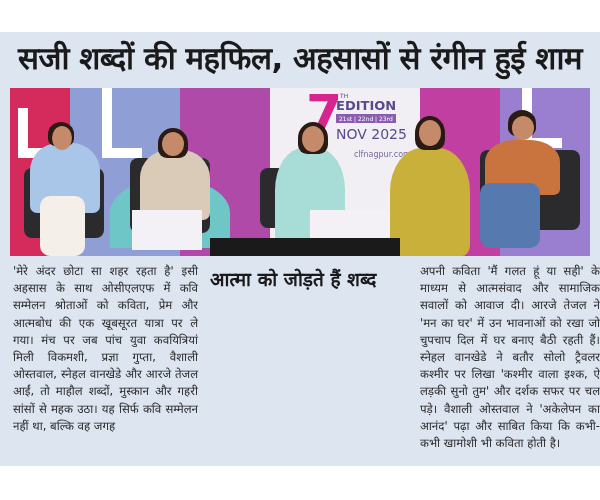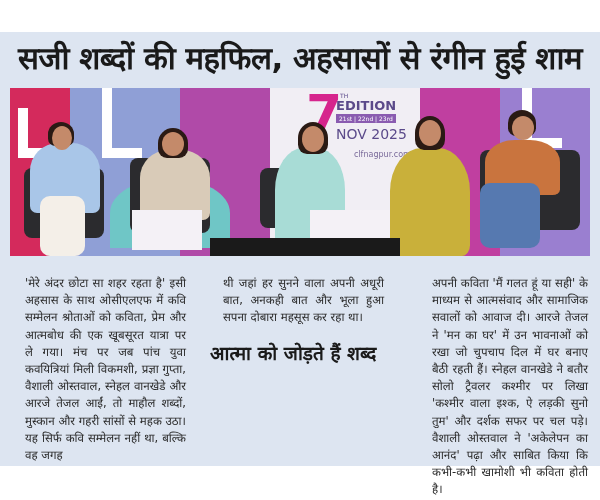--- a/index.html
+++ b/index.html
@@ -34,21 +34,21 @@
   .edition .ed { position:absolute; left:30px; top:8px; font-size:13px; font-weight:bold; color:#5b4a8a;text-align:center; }
   .edition .th { position:absolute; left:34px; top:2px; font-size:6px; color:#5b4a8a; }
   .edition .dates { position:absolute; left:30px; top:24px; font-size:6px; color:#fff; background:#8a5bb0; padding:1px 3px; }
   .edition .nov { position:absolute; left:30px; top:36px; font-size:14px; font-weight:normal; color:#5b4a8a; }
   .edition .url { position:absolute; left:48px; top:60px; font-size:8px; color:#7a6a9a; }
   .col {
     position:absolute; top:262px; width:187px;
     font-family:"DejaVu Sans", sans-serif; font-size:11.6px; line-height:17.2px; color:#2a2a2a;
     text-align:justify;
   }
-  .col p { margin:13px; }
+  .col p { margin:1px; }
   .col1 { left:12px; }
   .col2 { left:210px; }
   .col3 { left:419px; width:182px; }
   .subhead {
     font-family:"DejaVu Sans", sans-serif; font-weight:bold; font-size:19px; line-height:26px;
     color:#1a1a1a; margin:4px 0 2px 0; text-align:left;
   }
 </style>
 </head>
 <body>
@@ -113,19 +113,18 @@
   <div class="table" style="left:122px;top:122px;width:70px;height:40px;"></div>
   <div class="table" style="left:300px;top:122px;width:80px;height:36px;"></div>
   <div class="bg-block" style="left:200px;top:150px;width:190px;height:18px;background:#1a1a1a;"></div>
 </div>
 
 <div class="col col1">
   <p>'मेरे अंदर छोटा सा शहर रहता है' इसी अहसास के साथ ओसीएलएफ में कवि सम्मेलन श्रोताओं को कविता, प्रेम और आत्मबोध की एक खूबसूरत यात्रा पर ले गया। मंच पर जब पांच युवा कवयित्रियां मिली विकमशी, प्रज्ञा गुप्ता, वैशाली ओस्तवाल, स्नेहल वानखेडे और आरजे तेजल आईं, तो माहौल शब्दों, मुस्कान और गहरी सांसों से महक उठा। यह सिर्फ कवि सम्मेलन नहीं था, बल्कि वह जगह</p>
 </div>
 
 <div class="col col2">
-  <p>थी जहां हर सुनने वाला अपनी अधूरी बात, अनकही बात और भूला हुआ सपना दोबारा महसूस कर रहा था।</p>
   <div class="subhead">आत्मा को जोड़ते हैं शब्द</div>
 </div>
 
 <div class="col col3">
   <p>अपनी कविता 'मैं गलत हूं या सही' के माध्यम से आत्मसंवाद और सामाजिक सवालों को आवाज दी। आरजे तेजल ने 'मन का घर' में उन भावनाओं को रखा जो चुपचाप दिल में घर बनाए बैठी रहती हैं। स्नेहल वानखेडे ने बतौर सोलो ट्रैवलर कश्मीर पर लिखा 'कश्मीर वाला इश्क, ऐ लड़की सुनो तुम' और दर्शक सफर पर चल पड़े। वैशाली ओस्तवाल ने 'अकेलेपन का आनंद' पढ़ा और साबित किया कि कभी-कभी खामोशी भी कविता होती है।</p>
 </div>
 
 </body></html>

